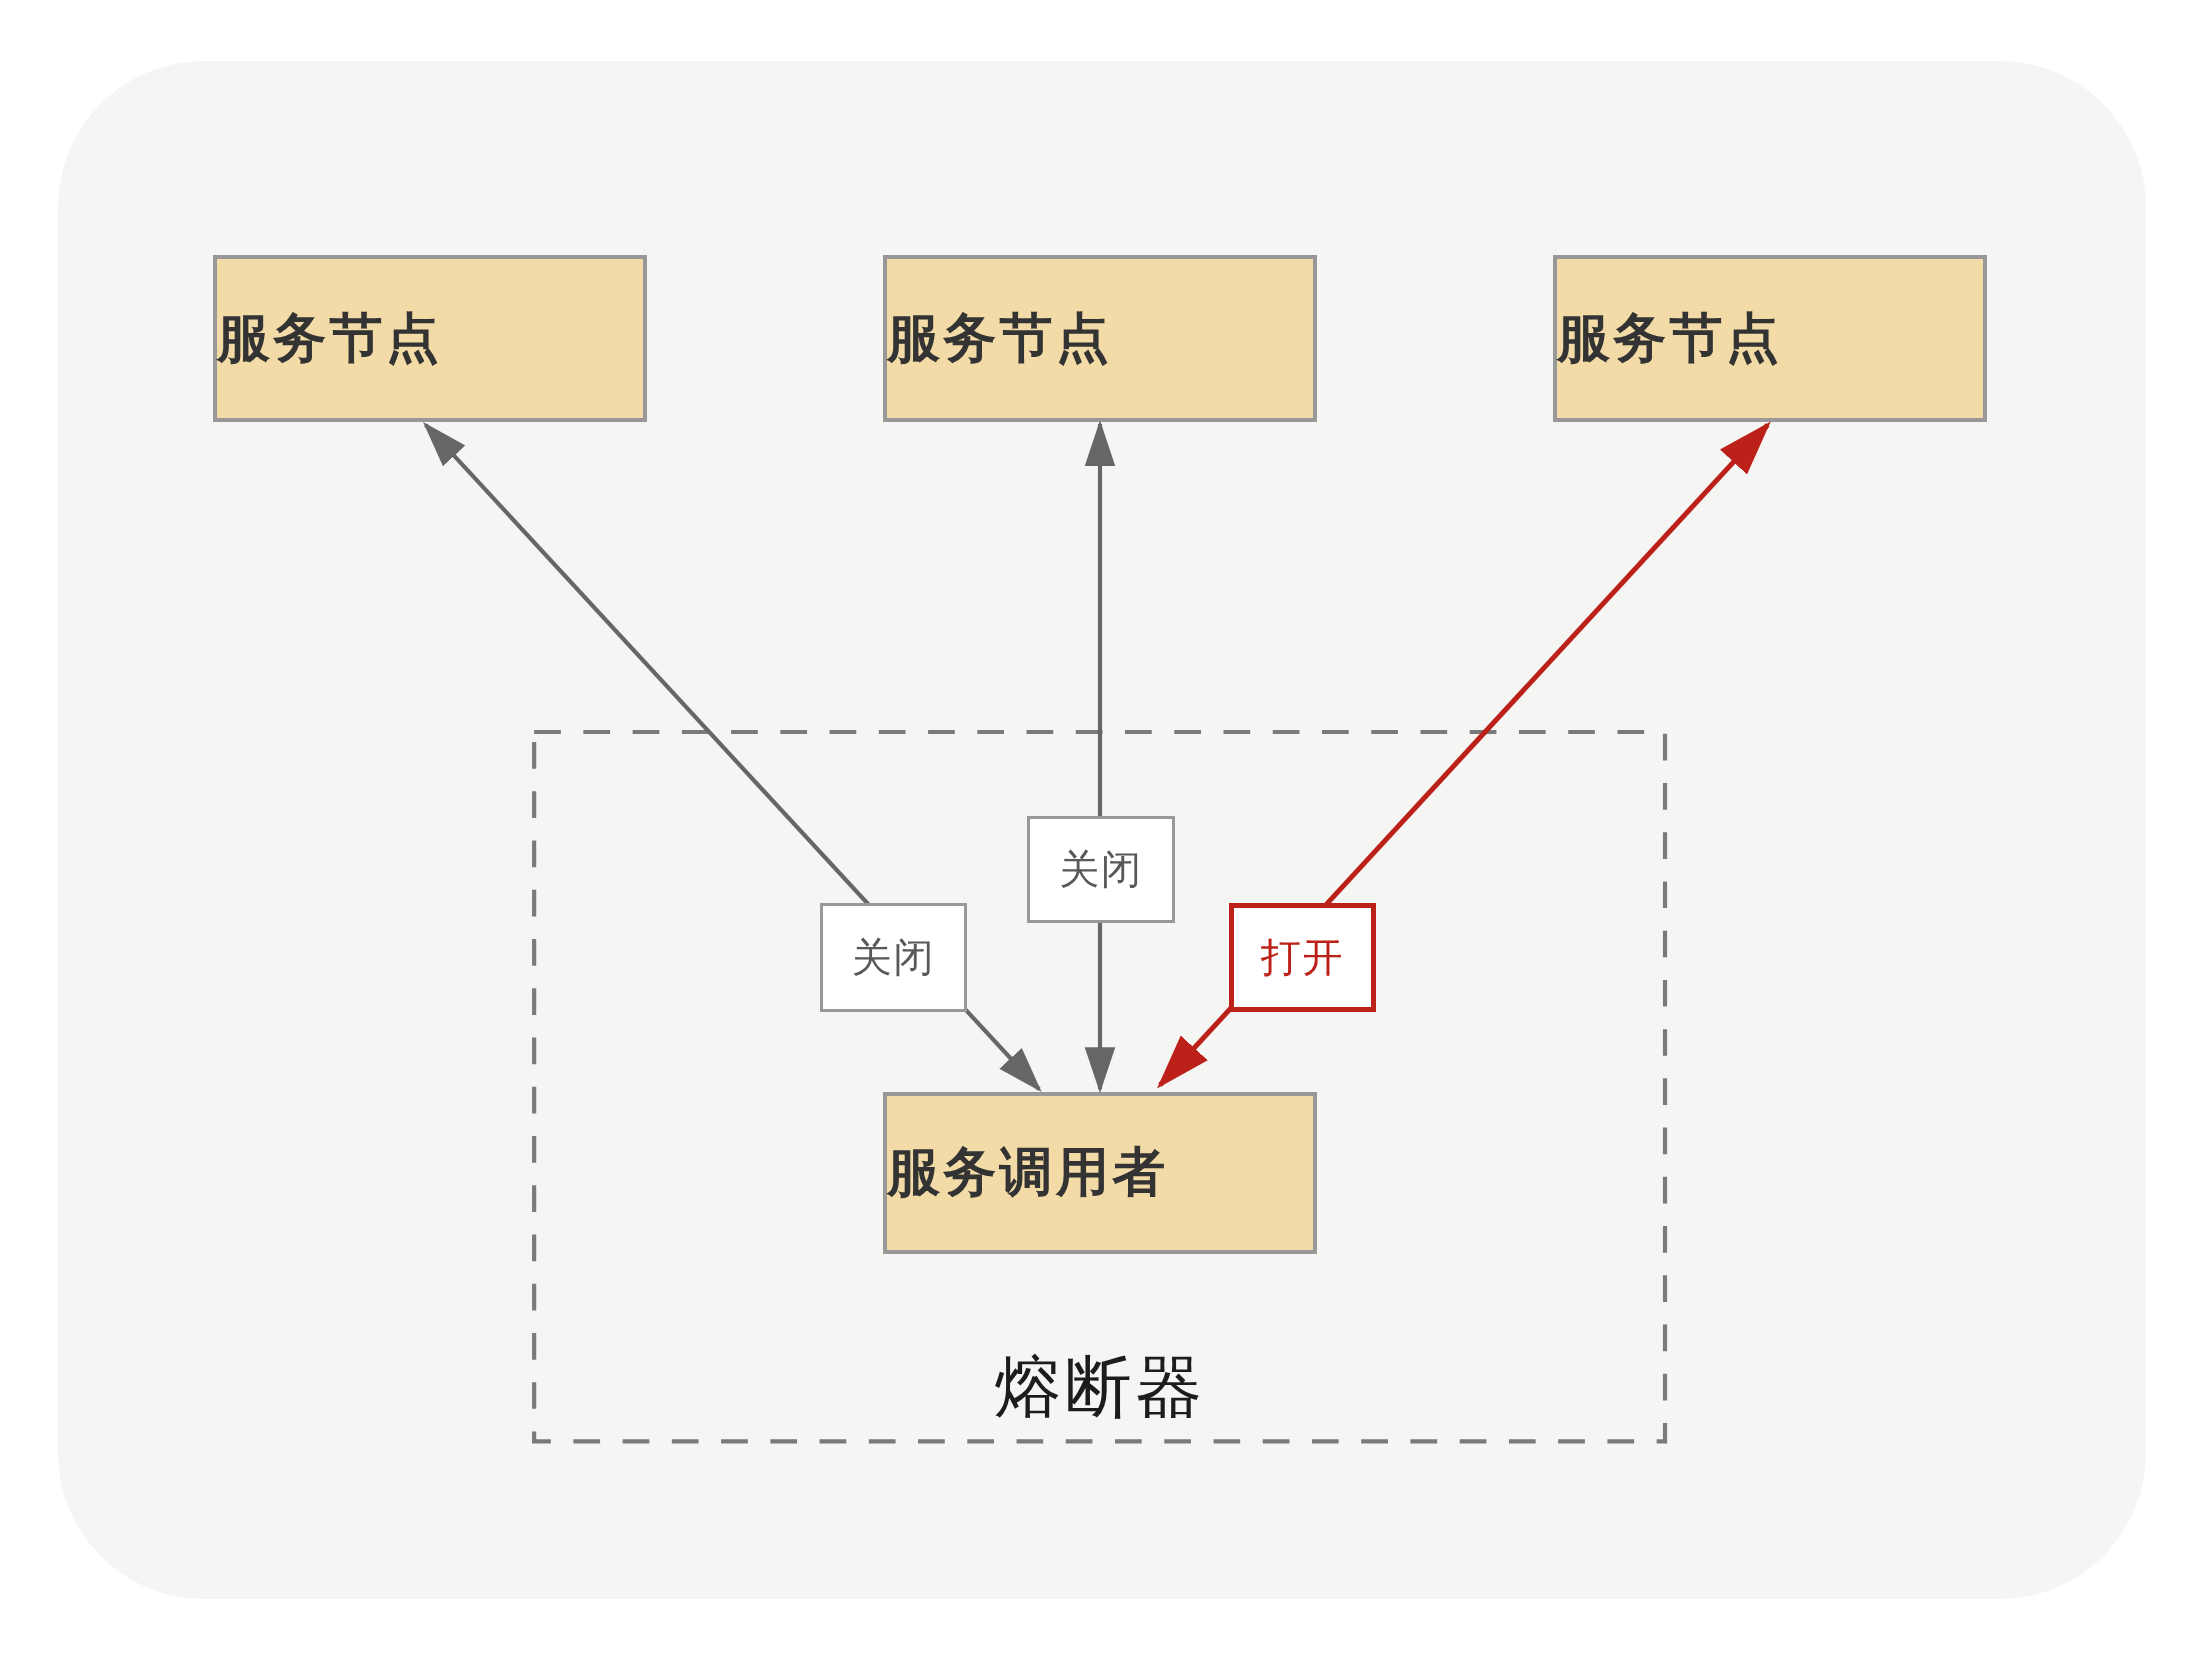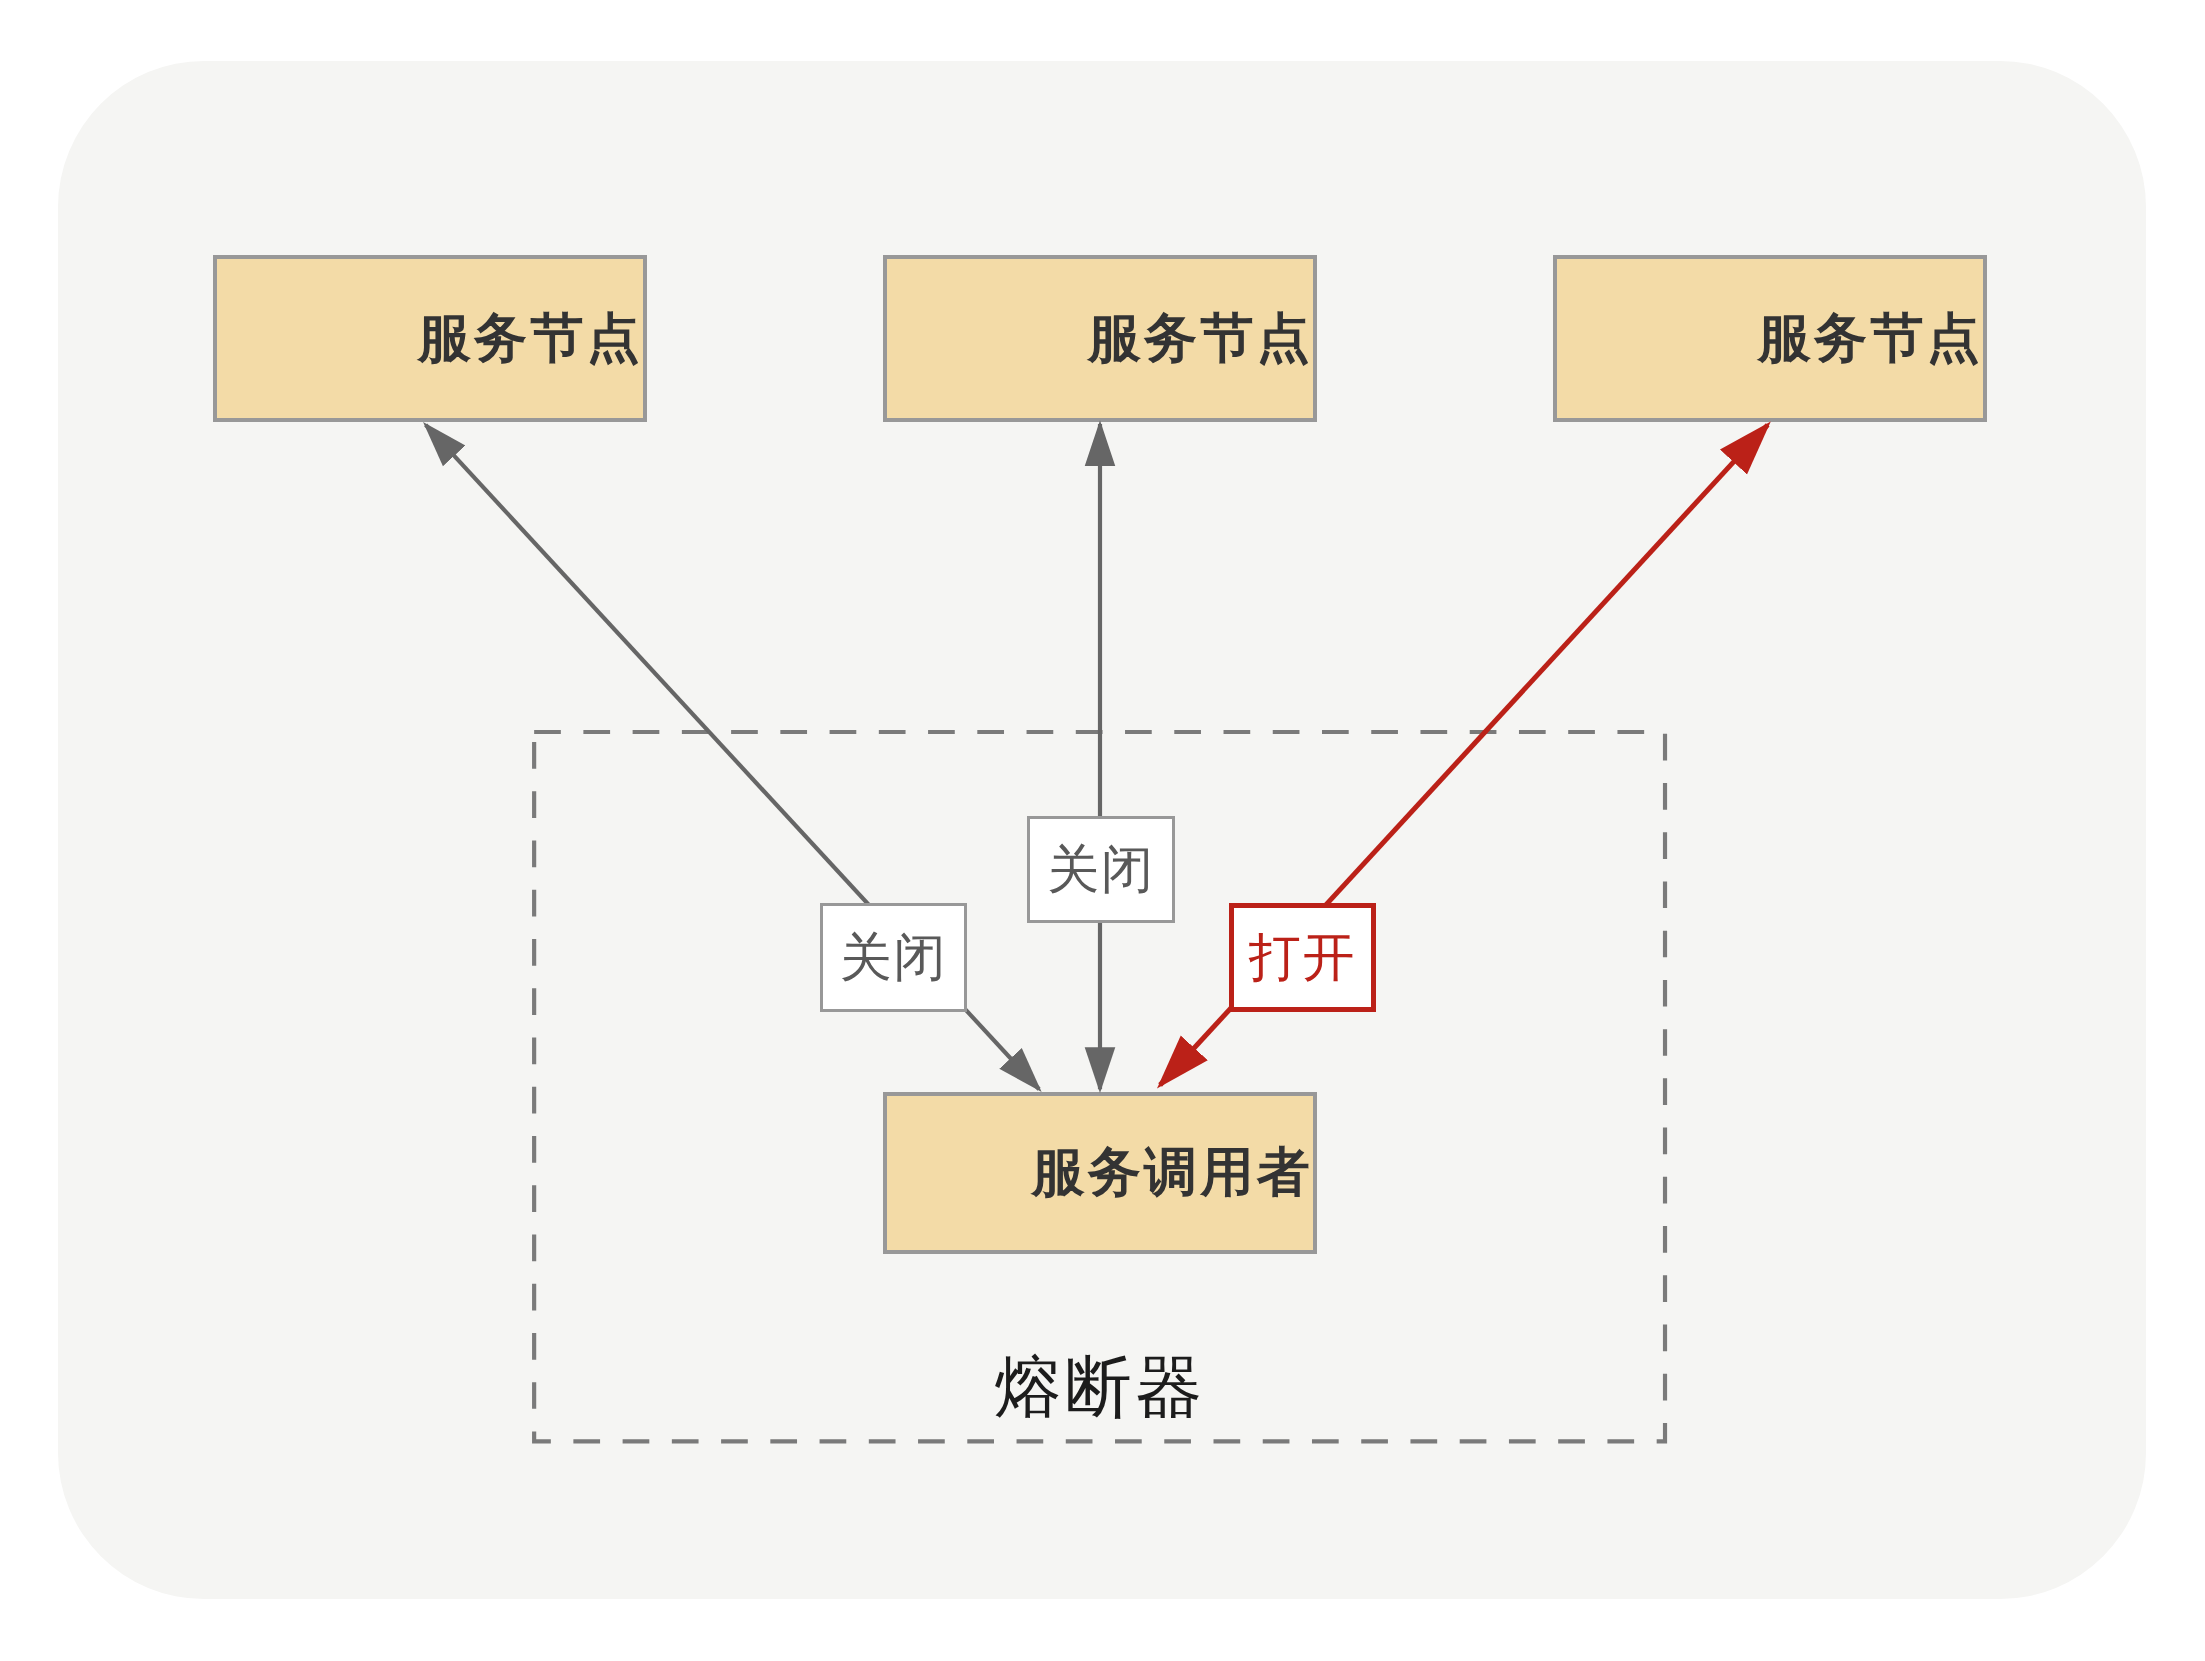--- a/index.html
+++ b/index.html
@@ -8,33 +8,33 @@
     font-family:"DejaVu Sans","Liberation Sans",sans-serif;
     background:#ffffff;
   }
   .panel {
     position:absolute; left:58px; top:61px; width:2088px; height:1538px;
     background:#f5f5f3; border-radius:146px;
   }
   .node {
     position:absolute; width:434px; height:167px; box-sizing:border-box;
     background:#f3dba7; border:4.2px solid #989898;
-    display:flex; align-items:center; justify-content:flex-end;
+    display:flex; align-items:center; justify-content:flex-start;
     font-size:53px; font-weight:600; color:#333333; letter-spacing:3.3px;
   }
   .node-1 { left:213px;  top:255px; }
   .node-2 { left:883px; top:255px; }
   .node-3 { left:1553px; top:255px; }
   .node-caller { left:883px; top:1092px; height:162px; }
   .svg-layer { position:absolute; left:0; top:0; width:2205px; height:1661px; pointer-events:none; }
   .edge-label {
     position:absolute; box-sizing:border-box; background:#ffffff;
     border:3.3px solid #989898; color:#595959;
     display:flex; align-items:center; justify-content:center;
-    font-size:52px; letter-spacing:1.7px;
+    font-size:40px; letter-spacing:1.7px;
   }
   .edge-label.closed-mid  { left:1027px; top:816px;  width:148px; height:107px; }
   .edge-label.closed-left { left:820px;  top:903px; width:147px; height:109px; }
   .edge-label.open {
     left:1229px; top:903px; width:147px; height:109px;
     border:5px solid #bb2118; color:#bb2118;
   }
   .breaker-title {
     position:absolute; left:1100px; top:1342px; transform:translateX(-50%);
     font-size:67px; font-weight:400; color:#1c1c1c; letter-spacing:3.3px;

